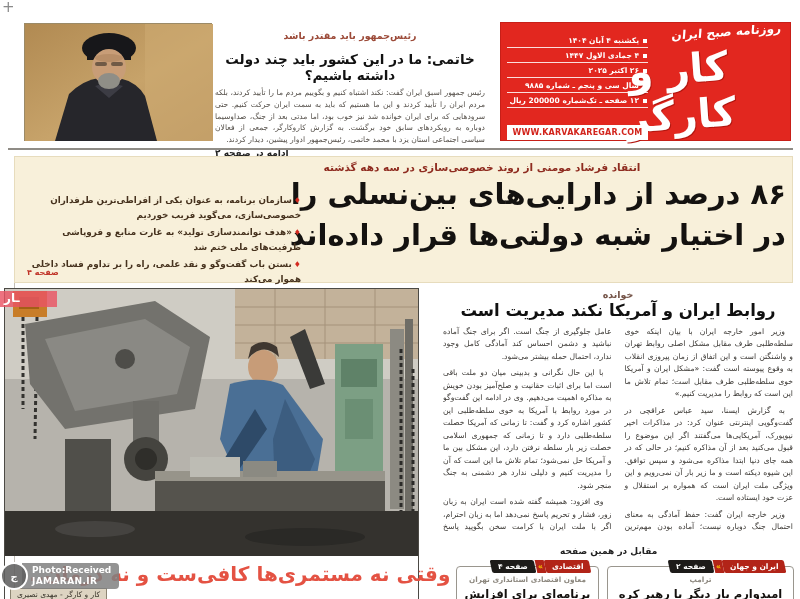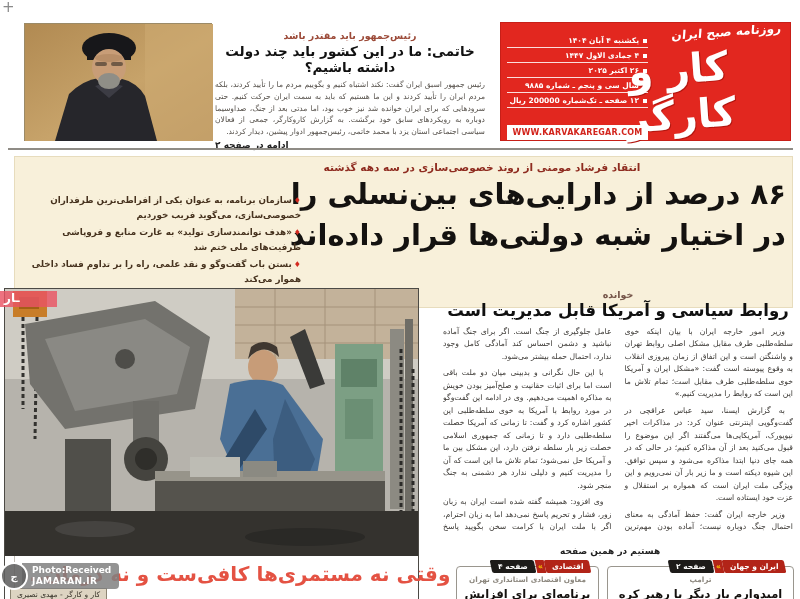--- a/index.html
+++ b/index.html
@@ -18,28 +18,28 @@
   .masthead-title{right:4px;top:24px;width:215px;color:#fff;font-size:40px;font-weight:bold;text-align:center;transform:rotate(-4deg);letter-spacing:-1px;text-shadow:1px 1px 0 #b3160f;}
   .masthead-dates{left:7px;top:13px;width:141px;direction:rtl;}
   .masthead-date-row{display:flex;align-items:center;gap:4px;border-bottom:1px solid rgba(255,255,255,.85);padding:1px 1px 2px 1px;margin-bottom:2px;color:#fff;font-size:7.5px;font-weight:bold;white-space:nowrap;}
   .date-bullet{width:4px;height:4px;background:#fff;flex:0 0 4px;}
   .masthead-url{left:7px;top:103px;width:141px;background:#fff;color:#d2241c;font-size:8px;font-weight:bold;text-align:center;padding:3px 0;letter-spacing:.2px;}
 
   
   .khatami-photo{left:24px;top:23px;width:188px;height:118px;border:1px solid #9b8a67;}
   .khatami-text{left:215px;top:30px;width:270px;height:115px;}
   .khatami-kicker{width:100%;text-align:center;color:#9c4a38;font-size:9.5px;font-weight:bold;}
-  .khatami-headline{width:100%;text-align:center;color:#111;font-size:13.5px;font-weight:bold;margin-top:2px;}
+  .khatami-headline{width:100%;text-align:center;color:#111;font-size:13.5px;font-weight:bold;margin-top:10px;}
   .khatami-body{width:100%;font-size:7.6px;color:#55504a;text-align:justify;line-height:1.55;margin-top:4px;}
   .khatami-cont{font-size:9px;font-weight:bold;color:#222;margin-top:2px;text-align:left;}
 
   .header-divider{left:8px;top:148px;width:785px;height:2px;background:#8f8c86;}
 
   
-  .lead{left:14px;top:156px;width:779px;height:152px;background:#f8f0da;border:1px solid #e7dcbd;}
+  .lead{left:14px;top:156px;width:779px;height:127px;background:#f8f0da;border:1px solid #e7dcbd;}
   .lead-kicker{right:40px;top:4px;width:540px;text-align:center;color:#8f2c20;font-size:10.5px;font-weight:bold;}
   .lead-headline{right:6px;top:17px;width:545px;color:#141210;font-size:29px;font-weight:800;line-height:1.42;white-space:nowrap;letter-spacing:-.5px;}
   .lead-bullets{left:8px;top:36px;width:278px;direction:rtl;font-size:8.8px;font-weight:bold;color:#46321e;line-height:1.75;}
   .lead-bullet{margin-bottom:1px;text-align:right;}
   .bullet-diamond{color:#d42a20;font-size:8px;margin-left:2px;}
   .lead-pageref{left:12px;bottom:5px;color:#c03428;font-size:8px;font-weight:bold;}
 
   
   .worker-photo{left:4px;top:288px;width:415px;height:319px;border:1px solid #4c4a45;overflow:hidden;}
   .photo-caption{left:5px;bottom:5px;background:#ddd4c2;border:1px solid #8d8573;color:#3a352c;font-size:7.5px;padding:1px 6px;direction:rtl;}
@@ -216,30 +216,30 @@
       <ellipse cx="90" cy="240" rx="40" ry="8" fill="#454340"></ellipse>
       <ellipse cx="300" cy="248" rx="60" ry="9" fill="#2a2926"></ellipse>
     </svg>
     <div class="abs photo-caption" data-name="photo-caption">کار و کارگر - مهدی نصیری</div>
   </div>
 
   <div class="abs jamaran-band rtl" data-name="jamaran-watermark-band">ـار</div>
 
   <div class="abs araghchi" data-name="araghchi-article">
     <div class="araghchi-kicker" data-name="araghchi-kicker">خوانده</div>
-    <div class="araghchi-headline" data-name="araghchi-headline">روابط سیاسی و آمریکا قابل مدیریت است</div>
+    <div class="araghchi-headline" data-name="araghchi-headline">روابط ایران و آمریکا نکند مدیریت است</div>
     <div class="araghchi-body" data-name="araghchi-body-text">
       <p data-name="araghchi-paragraph">وزیر امور خارجه ایران با بیان اینکه خوی سلطه‌طلبی طرف مقابل مشکل اصلی روابط تهران و واشنگتن است و این اتفاق از زمان پیروزی انقلاب به وقوع پیوسته است گفت: «مشکل ایران و آمریکا خوی سلطه‌طلبی طرف مقابل است؛ تمام تلاش ما این است که روابط را مدیریت کنیم.»</p>
       <p data-name="araghchi-paragraph">به گزارش ایسنا، سید عباس عراقچی در گفت‌وگویی اینترنتی عنوان کرد: در مذاکرات اخیر نیویورک، آمریکایی‌ها می‌گفتند اگر این موضوع را قبول می‌کنید بعد از آن مذاکره کنیم؛ در حالی که در همه جای دنیا ابتدا مذاکره می‌شود و سپس توافق. این شیوه دیکته است و ما زیر بار آن نمی‌رویم و این ویژگی ملت ایران است که همواره بر استقلال و عزت خود ایستاده است.</p>
       <p data-name="araghchi-paragraph">وزیر خارجه ایران گفت: حفظ آمادگی به معنای احتمال جنگ دوباره نیست؛ آماده بودن مهم‌ترین عامل جلوگیری از جنگ است. اگر برای جنگ آماده نباشید و دشمن احساس کند آمادگی کامل وجود ندارد، احتمال حمله بیشتر می‌شود.</p>
       <p data-name="araghchi-paragraph">با این حال نگرانی و بدبینی میان دو ملت باقی است اما برای اثبات حقانیت و صلح‌آمیز بودن خویش به مذاکره اهمیت می‌دهیم. وی در ادامه این گفت‌وگو در مورد روابط با آمریکا به خوی سلطه‌طلبی این کشور اشاره کرد و گفت: تا زمانی که آمریکا خصلت سلطه‌طلبی دارد و تا زمانی که جمهوری اسلامی خصلت زیر بار سلطه نرفتن دارد، این مشکل بین ما و آمریکا حل نمی‌شود؛ تمام تلاش ما این است که آن را مدیریت کنیم و دلیلی ندارد هر دشمنی به جنگ منجر شود.</p>
       <p data-name="araghchi-paragraph">وی افزود: همیشه گفته شده است ایران به زبان زور، فشار و تحریم پاسخ نمی‌دهد اما به زبان احترام، اگر با ملت ایران با کرامت سخن بگویید پاسخ مشابهی می‌دهد. در سه تجربه اخیر نیز هر بار که با آمریکایی‌ها وارد مذاکره شدیم توافق کردیم اما آن‌ها زیر توافق زدند و بدعهدی کردند؛ استفاده از مذاکره به عنوان ابزار فشار را نمی‌پذیریم و هر زمان مذاکره متوازن و عادلانه باشد از آن استقبال می‌کنیم.</p>
     </div>
   </div>
-  <div class="abs araghchi-cont" data-name="araghchi-continuation">هستیم در همین صفحه</div>
+  <div class="abs araghchi-cont" data-name="araghchi-continuation">مقابل در همین صفحه</div>
 
   <div class="abs socsec" data-name="social-security-story">
     <div class="socsec-headline" data-name="social-security-headline">وقتی نه مستمری‌ها کافی‌ست و نه درمان...</div>
   </div>
 
   <div class="abs news-box box-economy" data-name="news-box-economy">
     <div class="box-tab" data-name="news-box-tab">
       <div class="tab-section" data-name="section-label"><span>اقتصادی</span></div>
       <div class="tab-chevron" data-name="chevron-left-icon">«</div>
       <div class="tab-page" data-name="page-label"><span>صفحه ۴</span></div>

